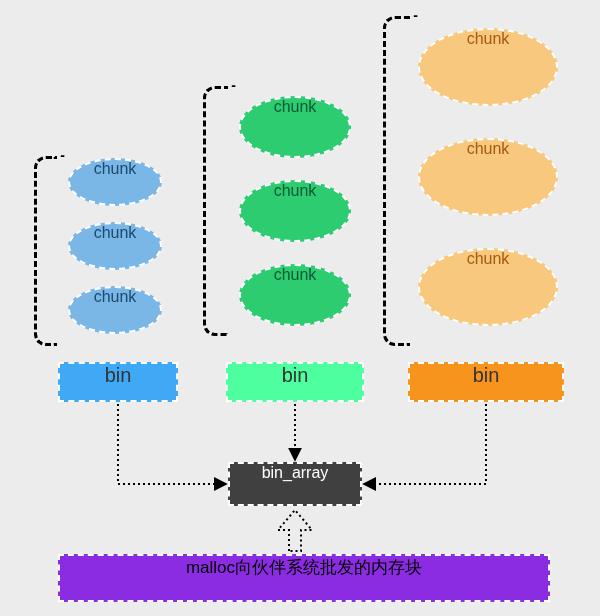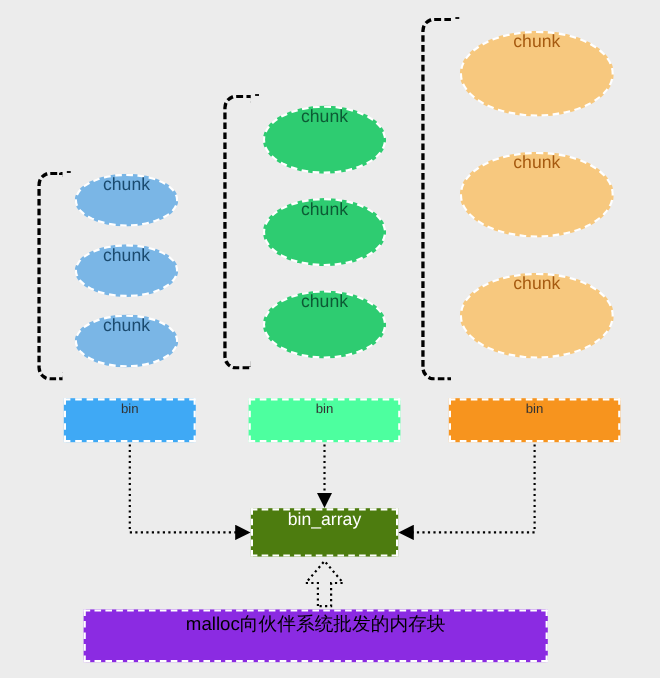--- a/index.html
+++ b/index.html
@@ -12,26 +12,26 @@
   .box{position:absolute;display:flex;align-items:flex-start;justify-content:center;
        box-sizing:border-box;font-size:16px}
   .chunk{border-radius:50%;border:2px dashed #fff}
   .blue-chunk{background:#7ab6e6}
   .green-chunk{background:#2ecc71}
   .orange-chunk{background:#f7c87e}
   .chunk-text{color:#1a4a6e}
   .green-chunk .chunk-text{color:#0c5a34}
   .orange-chunk .chunk-text{color:#a65a10}
 
-  .bin{border:2px dashed #fff;font-size:12px;color:#333}
+  .bin{border:2px dashed #fff;font-size:20px;color:#333}
   .bin-blue{background:#3fa9f5}
   .bin-green{background:#4dff9f}
   .bin-orange{background:#f7941e}
 
-  .bin-array{background:#4d7c0f;border:2px dashed #fff;color:#fff}
+  .bin-array{background:#404040;border:2px dashed #fff;color:#fff}
   .purple{background:#8b2be2;border:2px dashed #fff;color:#000;font-size:17px}
 
   
   .brace{position:absolute;border:3px dashed #000;border-right:none;border-radius:12px 0 0 12px}
   .brace .tab{position:absolute;right:-8px;top:-12px;font-size:14px;font-weight:bold}
 
   svg.connectors{position:absolute;left:0;top:0;width:600px;height:616px;pointer-events:none}
 </style>
 </head>
 <body>
@@ -83,21 +83,21 @@
   <span>bin</span>
 </div>
 <div class="box bin bin-orange" style="left:408px;top:362px;width:156px;height:40px">
   <span>bin</span>
 </div>
 
 <div class="box bin-array" style="left:228px;top:462px;width:134px;height:44px">
   <span>bin_array</span>
 </div>
 
-<div class="box purple" style="left:76px;top:554px;width:422px;height:48px">
+<div class="box purple" style="left:58px;top:554px;width:492px;height:48px">
   <span>malloc向伙伴系统批发的内存块</span>
 </div>
 
 <svg class="connectors">
   <defs>
     <marker id="arrow" viewBox="0 0 10 10" refX="8" refY="5" markerWidth="7" markerHeight="7" orient="auto-start-reverse">
       <path d="M 0 0 L 10 5 L 0 10 z" fill="#000"></path>
     </marker>
   </defs>
 

